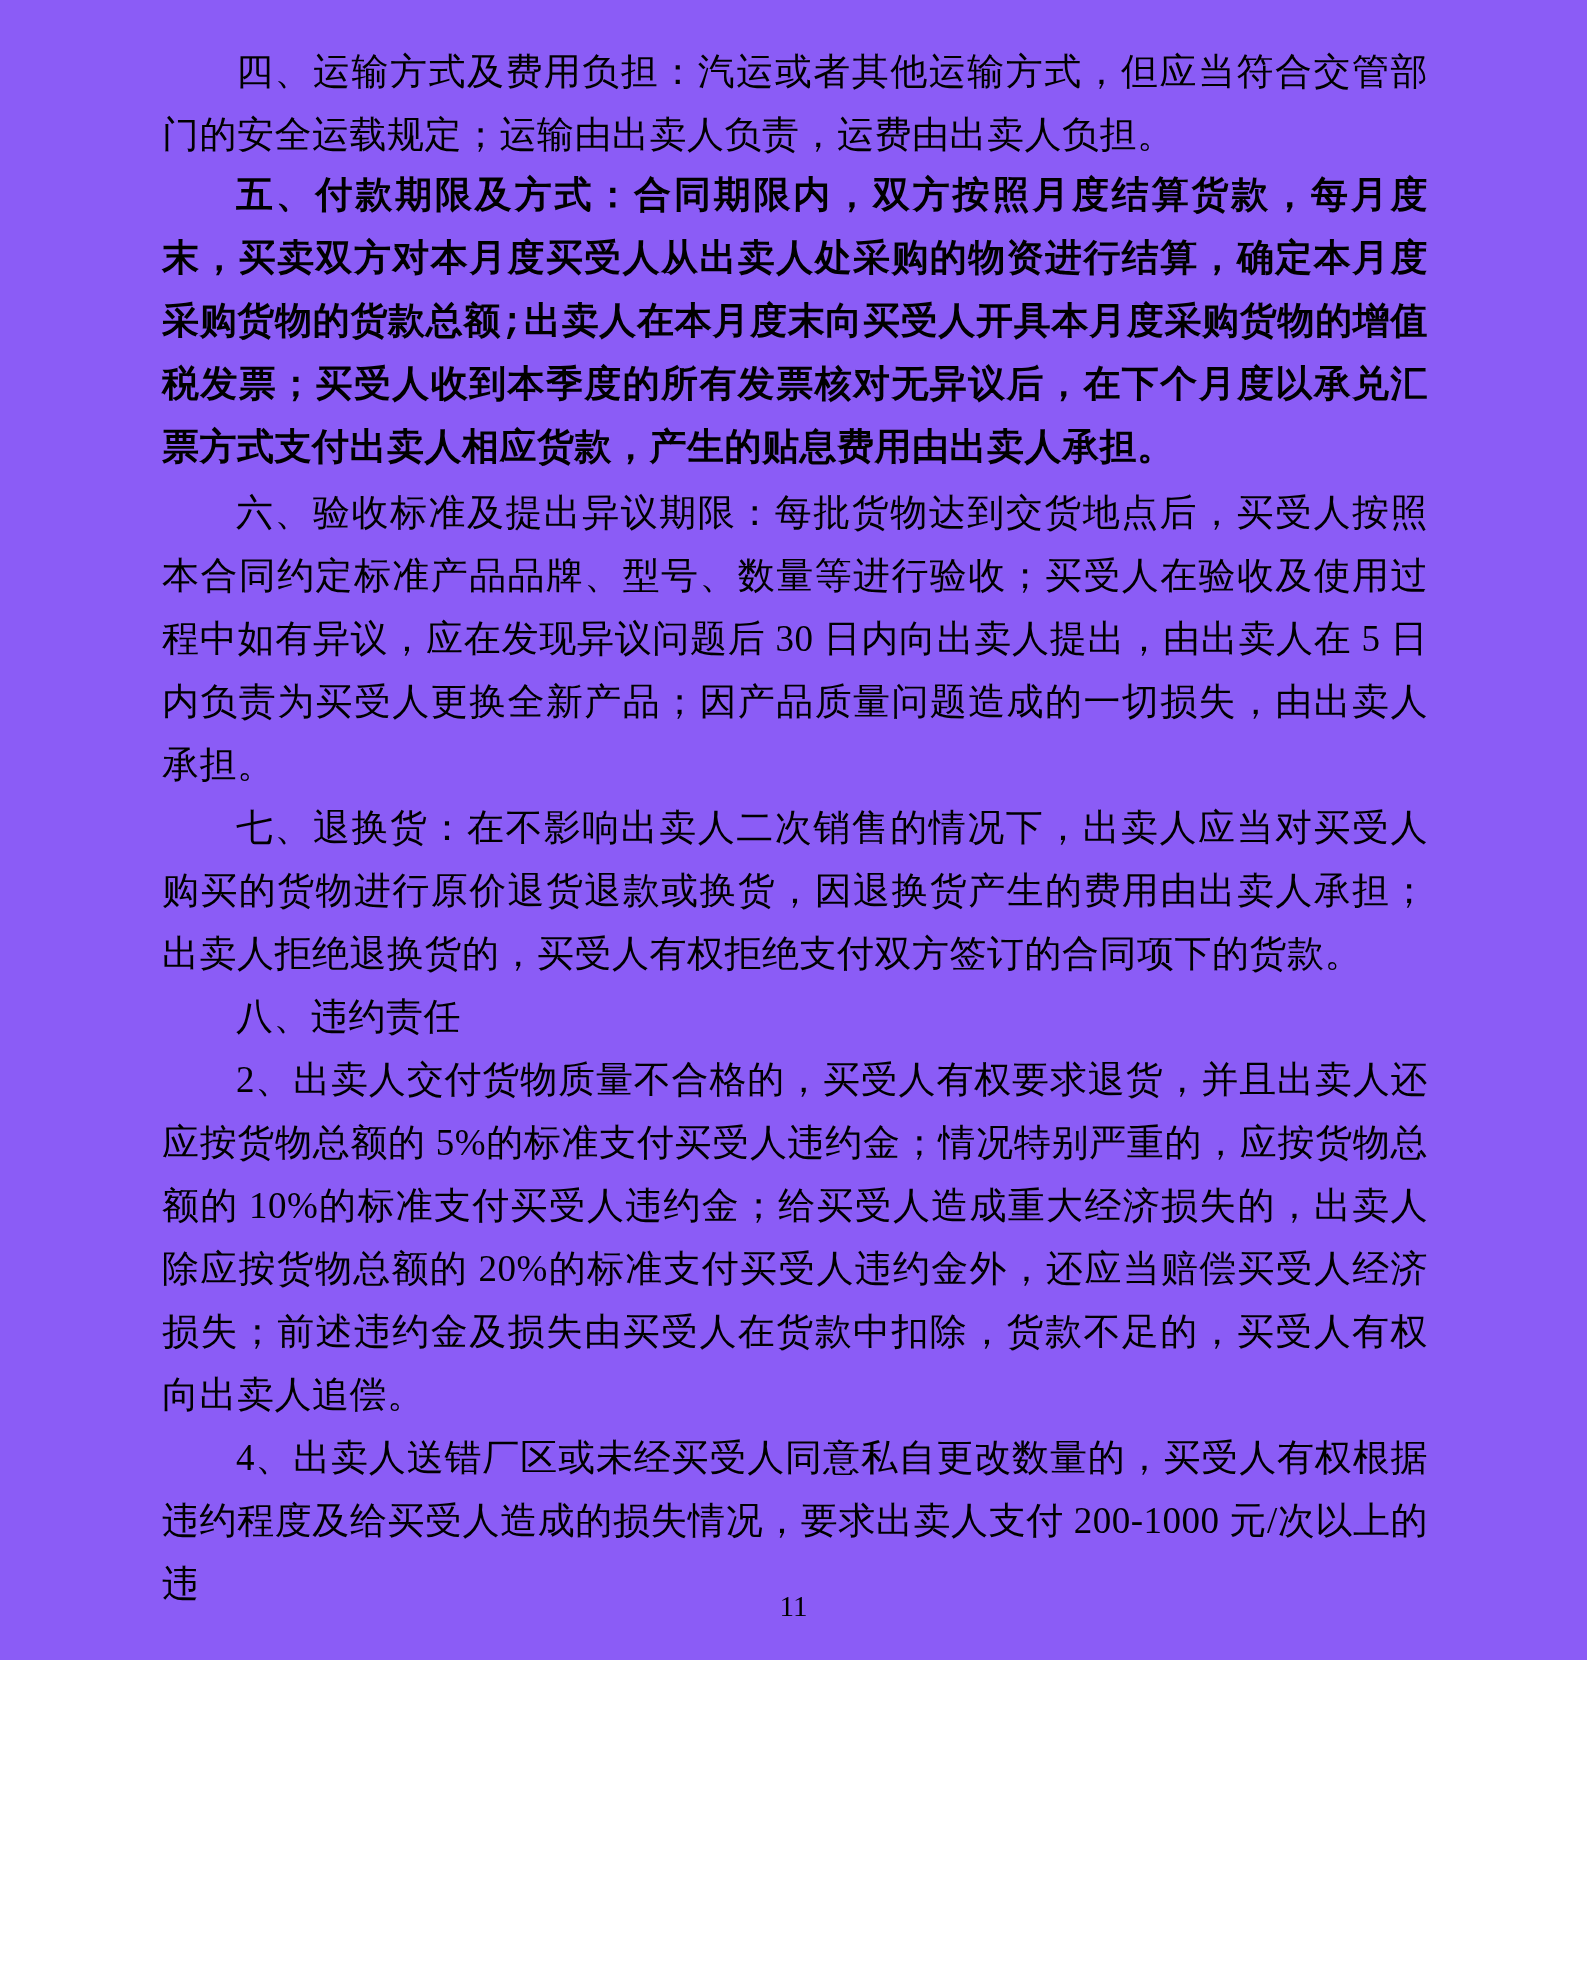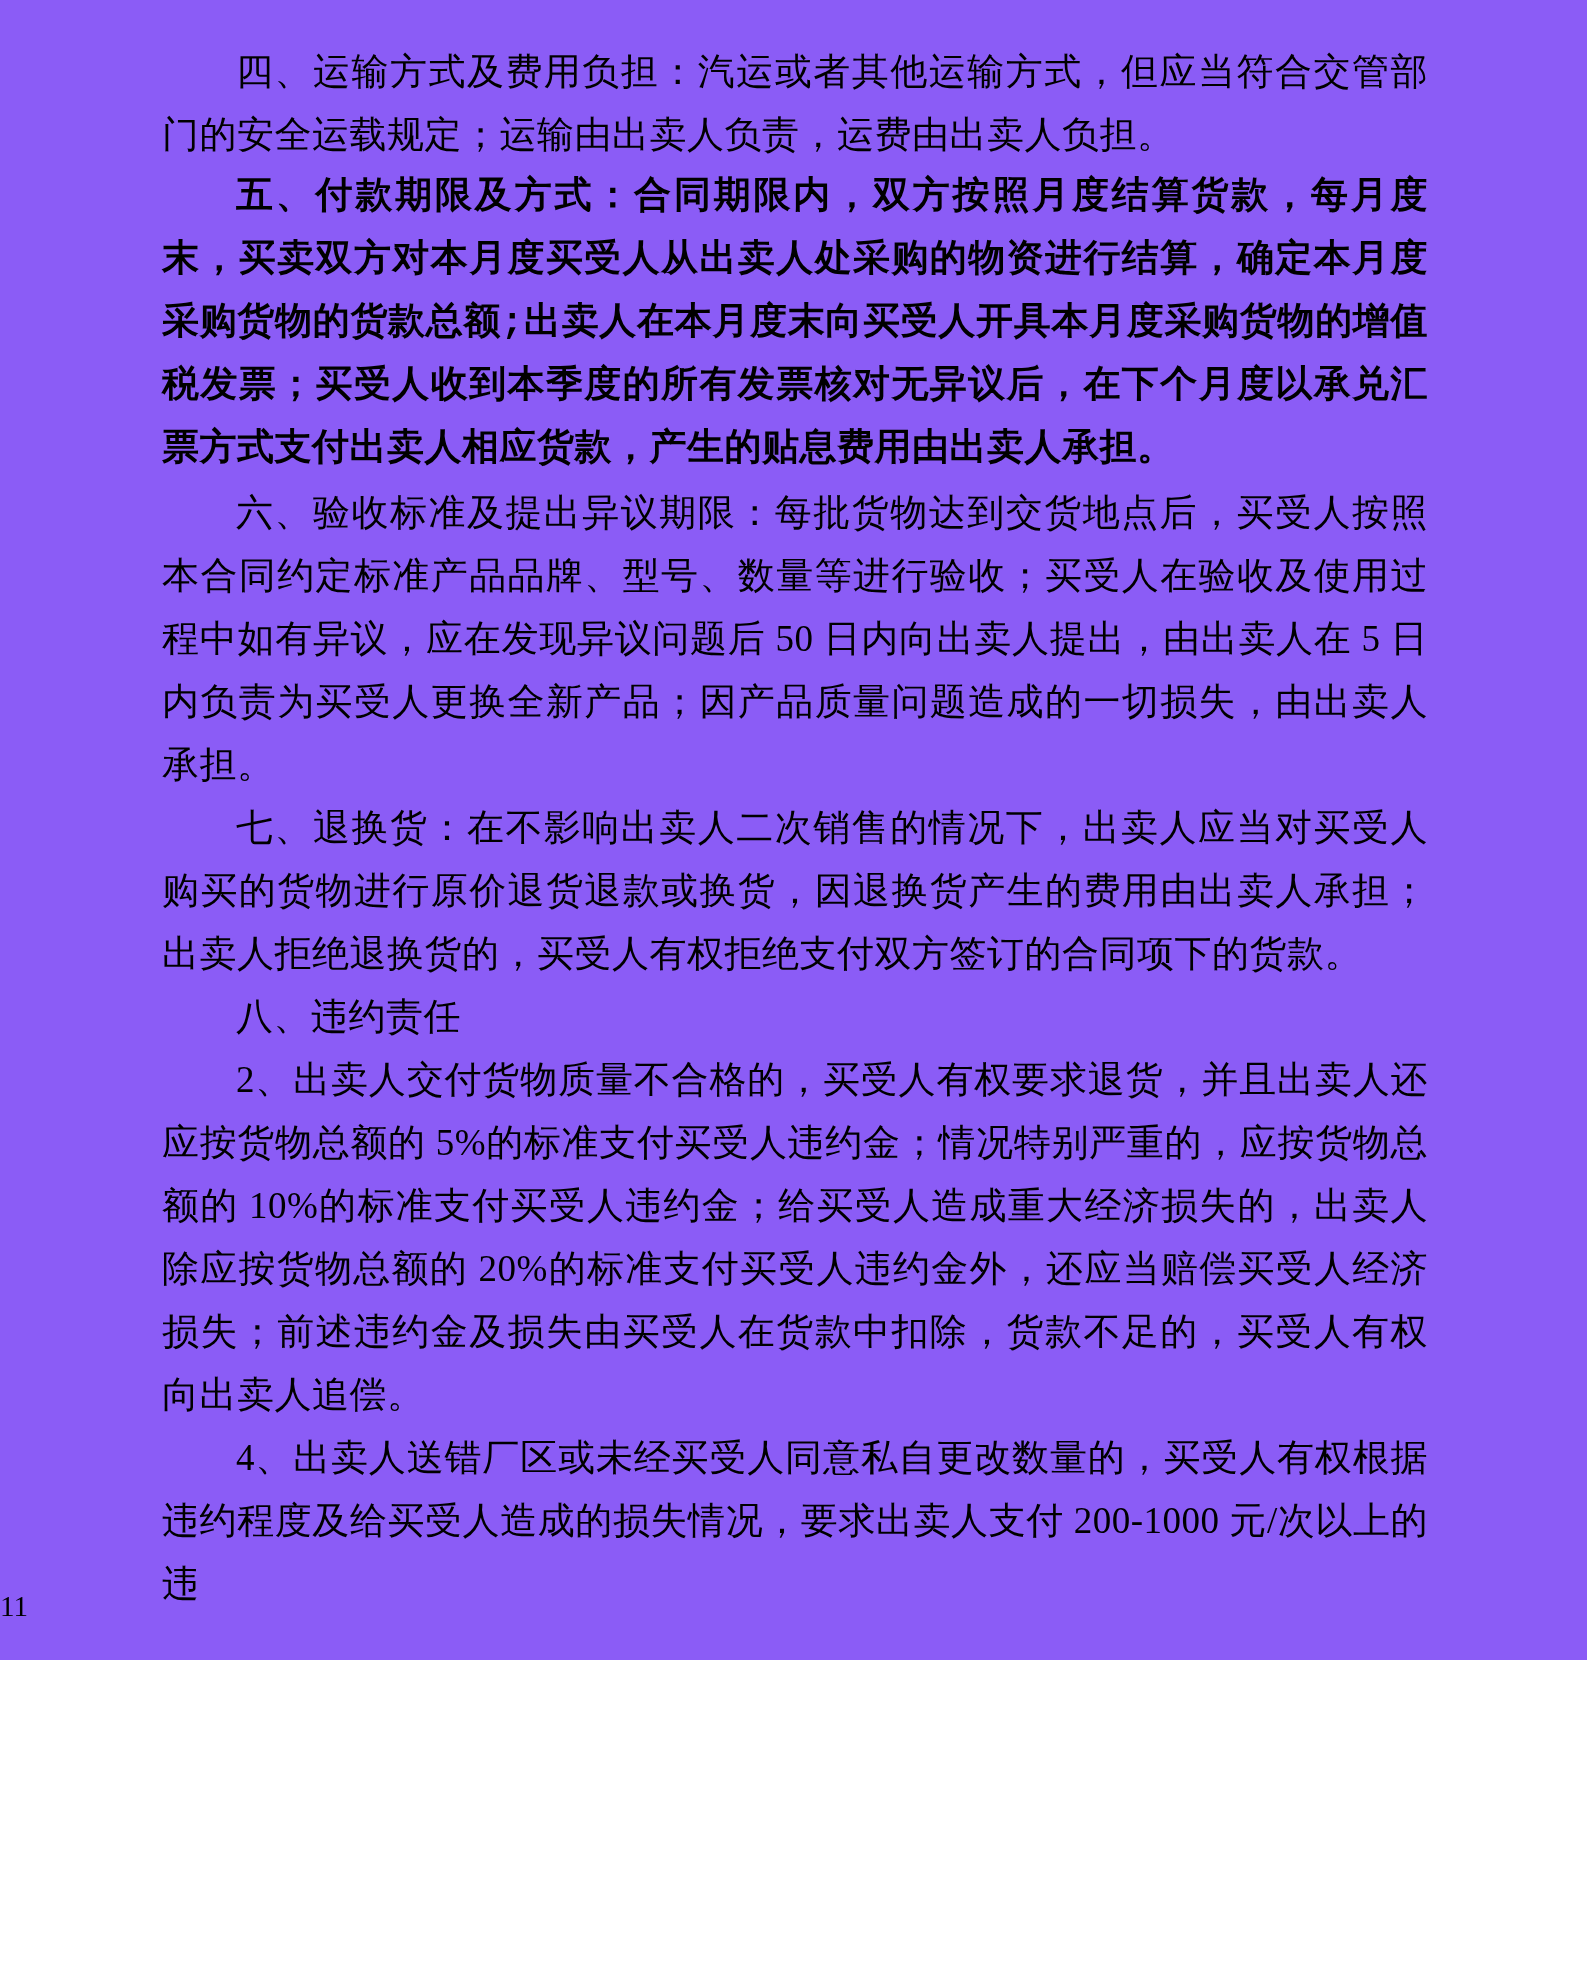--- a/index.html
+++ b/index.html
@@ -35,34 +35,34 @@
   }
   .para.bold {
     font-weight: 700;
     font-family: Liberation Mono, monospace;
   }
   .page-number {
     position: absolute;
     left: 0;
     right: 0;
     bottom: 38px;
-    text-align: left;
+    text-align: center;
     font-size: 29px;
     line-height: 32px;
     font-weight: 400;
   }
 </style>
 </head>
 <body>
 
 <div class="page">
   <main class="content">
 
   <p class="para">四、运输方式及费用负担：汽运或者其他运输方式，但应当符合交管部门的安全运载规定；运输由出卖人负责，运费由出卖人负担。</p>
       <p class="para bold">五、付款期限及方式：合同期限内，双方按照月度结算货款，每月度末，买卖双方对本月度买受人从出卖人处采购的物资进行结算，确定本月度采购货物的货款总额;出卖人在本月度末向买受人开具本月度采购货物的增值税发票；买受人收到本季度的所有发票核对无异议后，在下个月度以承兑汇票方式支付出卖人相应货款，产生的贴息费用由出卖人承担。</p>
-      <p class="para">六、验收标准及提出异议期限：每批货物达到交货地点后，买受人按照本合同约定标准产品品牌、型号、数量等进行验收；买受人在验收及使用过程中如有异议，应在发现异议问题后 50 日内向出卖人提出，由出卖人在 5 日内负责为买受人更换全新产品；因产品质量问题造成的一切损失，由出卖人承担。</p>
+      <p class="para">六、验收标准及提出异议期限：每批货物达到交货地点后，买受人按照本合同约定标准产品品牌、型号、数量等进行验收；买受人在验收及使用过程中如有异议，应在发现异议问题后 30 日内向出卖人提出，由出卖人在 5 日内负责为买受人更换全新产品；因产品质量问题造成的一切损失，由出卖人承担。</p>
       <p class="para">七、退换货：在不影响出卖人二次销售的情况下，出卖人应当对买受人购买的货物进行原价退货退款或换货，因退换货产生的费用由出卖人承担；出卖人拒绝退换货的，买受人有权拒绝支付双方签订的合同项下的货款。</p>
       <p class="para">八、违约责任</p>
       <p class="para">2、出卖人交付货物质量不合格的，买受人有权要求退货，并且出卖人还应按货物总额的 5%的标准支付买受人违约金；情况特别严重的，应按货物总额的 10%的标准支付买受人违约金；给买受人造成重大经济损失的，出卖人除应按货物总额的 20%的标准支付买受人违约金外，还应当赔偿买受人经济损失；前述违约金及损失由买受人在货款中扣除，货款不足的，买受人有权向出卖人追偿。</p>
       <p class="para">4、出卖人送错厂区或未经买受人同意私自更改数量的，买受人有权根据违约程度及给买受人造成的损失情况，要求出卖人支付 200-1000 元/次以上的违</p>
     </main>
   <div class="page-number">11</div>
 </div>
 
 </body></html>

